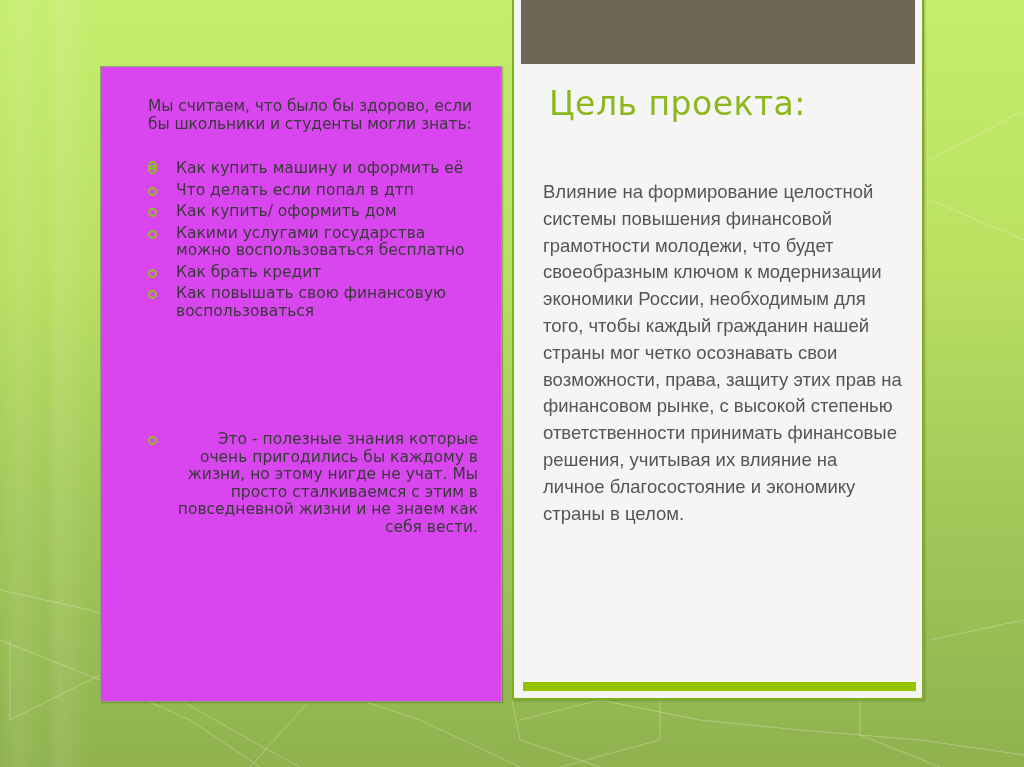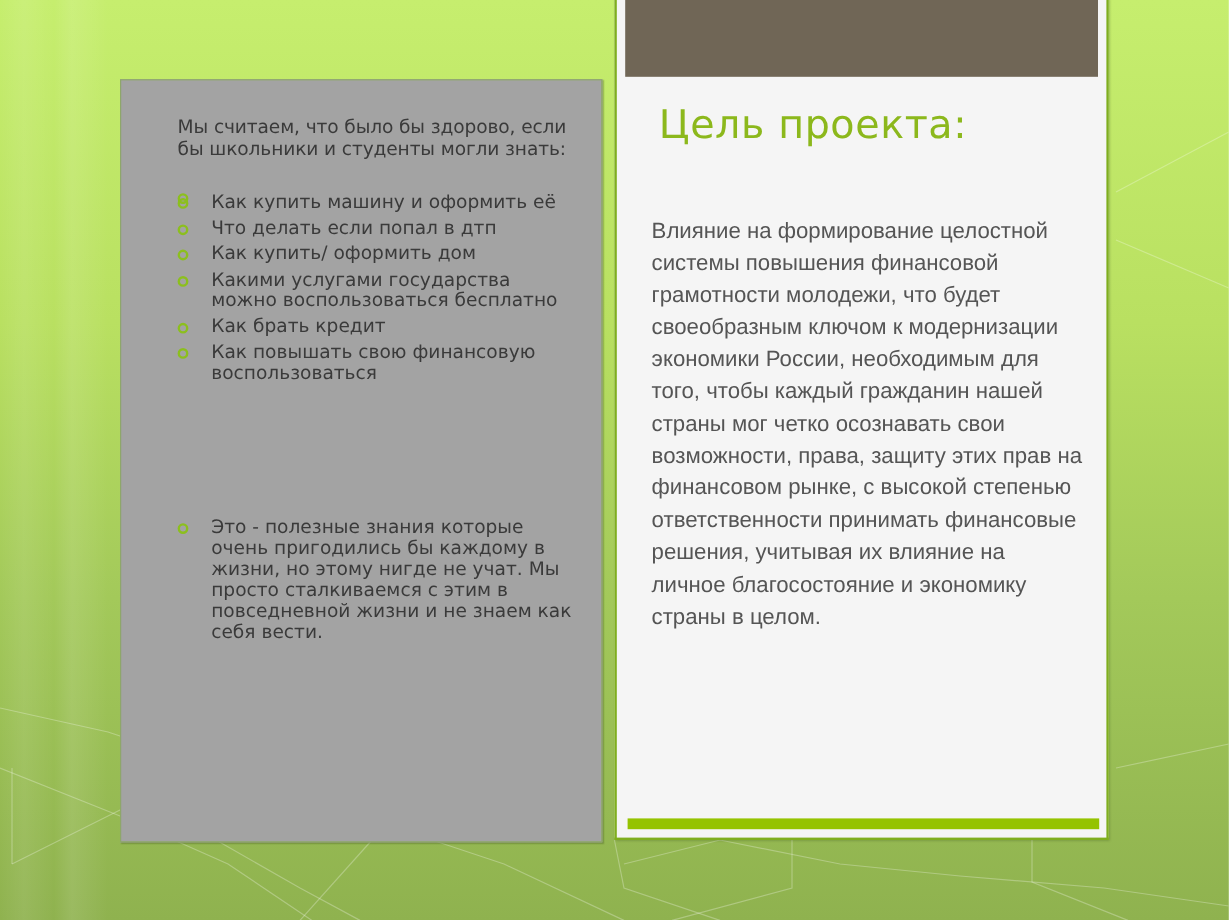--- a/index.html
+++ b/index.html
@@ -10,40 +10,40 @@
   }
   .bg-stripes {
     position:absolute; inset:0; pointer-events:none;
     background:
       linear-gradient(90deg, rgba(255,255,255,0.0) 0px, rgba(255,255,255,0.08) 20px, rgba(255,255,255,0.0) 45px,
                       rgba(255,255,255,0.10) 60px, rgba(255,255,255,0.0) 90px);
   }
   .bg-lines { position:absolute; inset:0; pointer-events:none; }
   .panel-left {
     position:absolute; left:100px; top:66px; width:400px; height:634px;
-    background:#a3a3a3; border:1px solid #8ea76a;
+    background:#d946ef; border:1px solid #8ea76a;
     box-shadow: 1px 1px 1px rgba(60,80,30,0.35);
   }
   .intro {
     position:absolute; left:47px; top:31px; width:330px;
     font-size:15.5px; line-height:17.5px; color:#3a3a3a; letter-spacing:-0.1px;
   }
   .bullets { position:absolute; left:47px; top:89px; width:330px; margin:0; padding:0; list-style:none; }
   .bullets li {
     position:relative; padding-left:28px; font-size:15.5px; line-height:17.5px; color:#3a3a3a;
     margin-bottom:4px;
   }
   .bullet-icon {
     position:absolute; left:0; top:5px; width:5px; height:5px; border-radius:50%;
     border:2.5px solid #8cbf1e; background:transparent;
   }
   .note {
     position:absolute; left:47px; top:364px; width:330px; margin:0; padding:0; list-style:none;
   }
-  .note li { position:relative; padding-left:28px; font-size:15.5px; line-height:17.5px; color:#3a3a3a; }
+  .note li { position:relative; padding-left:28px; font-size:15.5px; line-height:17.5px; color:#3a3a3a;text-align:right; }
 
   .panel-right {
     position:absolute; left:512px; top:-2px; width:408px; height:700px;
     background:#f5f5f5; border:2px solid #7fae1e; border-top:none;
     box-shadow: 1px 1px 2px rgba(60,80,30,0.35);
   }
   .header-bar {
     position:absolute; left:7px; top:0; width:394px; height:66px; background:#706656;
   }
   .title {

